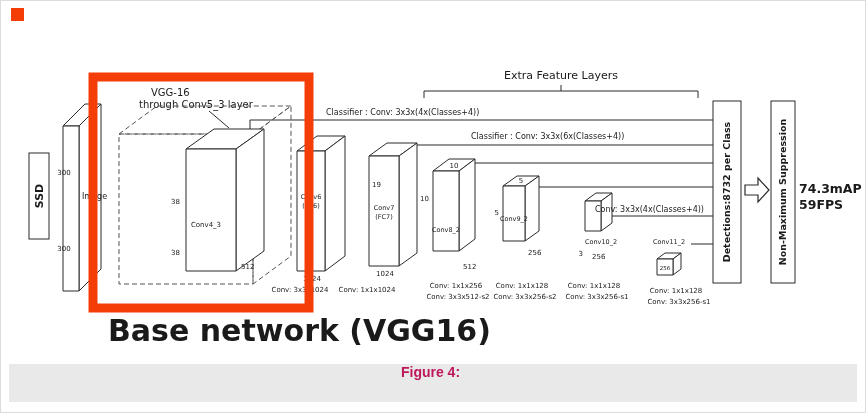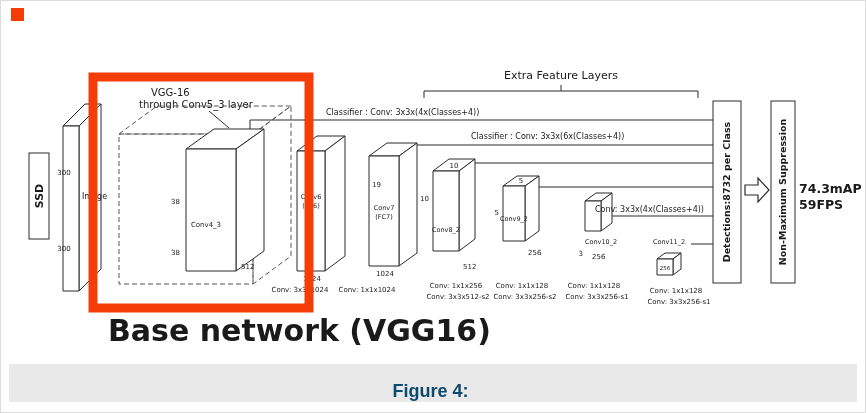--- a/index.html
+++ b/index.html
@@ -18,22 +18,22 @@
   .arrow{fill:#ffffff;stroke:#2b2b2b;stroke-width:1.2;}
   .t5{font-size:5.5px;}.t6{font-size:6.5px;}.t7{font-size:7px;}
   .t8{font-size:8px;}.t9{font-size:9.5px;font-weight:600;}
   .t10{font-size:10px;}.t11{font-size:11px;}
   .t12{font-size:12.5px;font-weight:700;}
   .mid{text-anchor:middle;}.end{text-anchor:end;}.b{font-weight:bold;}
   .vgg-big{font-size:30px;font-weight:bold;}
   .hl-rect{fill:none;stroke-width:9;}
   .caption{
     position:absolute;left:8px;right:8px;top:363px;height:38px;
-    background:#e9e9e9;display:flex;align-items:flex-end;justify-content:center;
-    font-size:18px;color:#0c4a6e;
+    background:#e9e9e9;display:flex;align-items:flex-start;justify-content:center;
+    font-size:14px;color:#be185d;
   }
   .cap-b{font-weight:bold;margin-right:5px;}
 </style>
 </head>
 <body>
 
 <div class="panel">
 
   <div class="bullet accent-bg" style="background: rgb(245, 61, 8);"></div>
 

